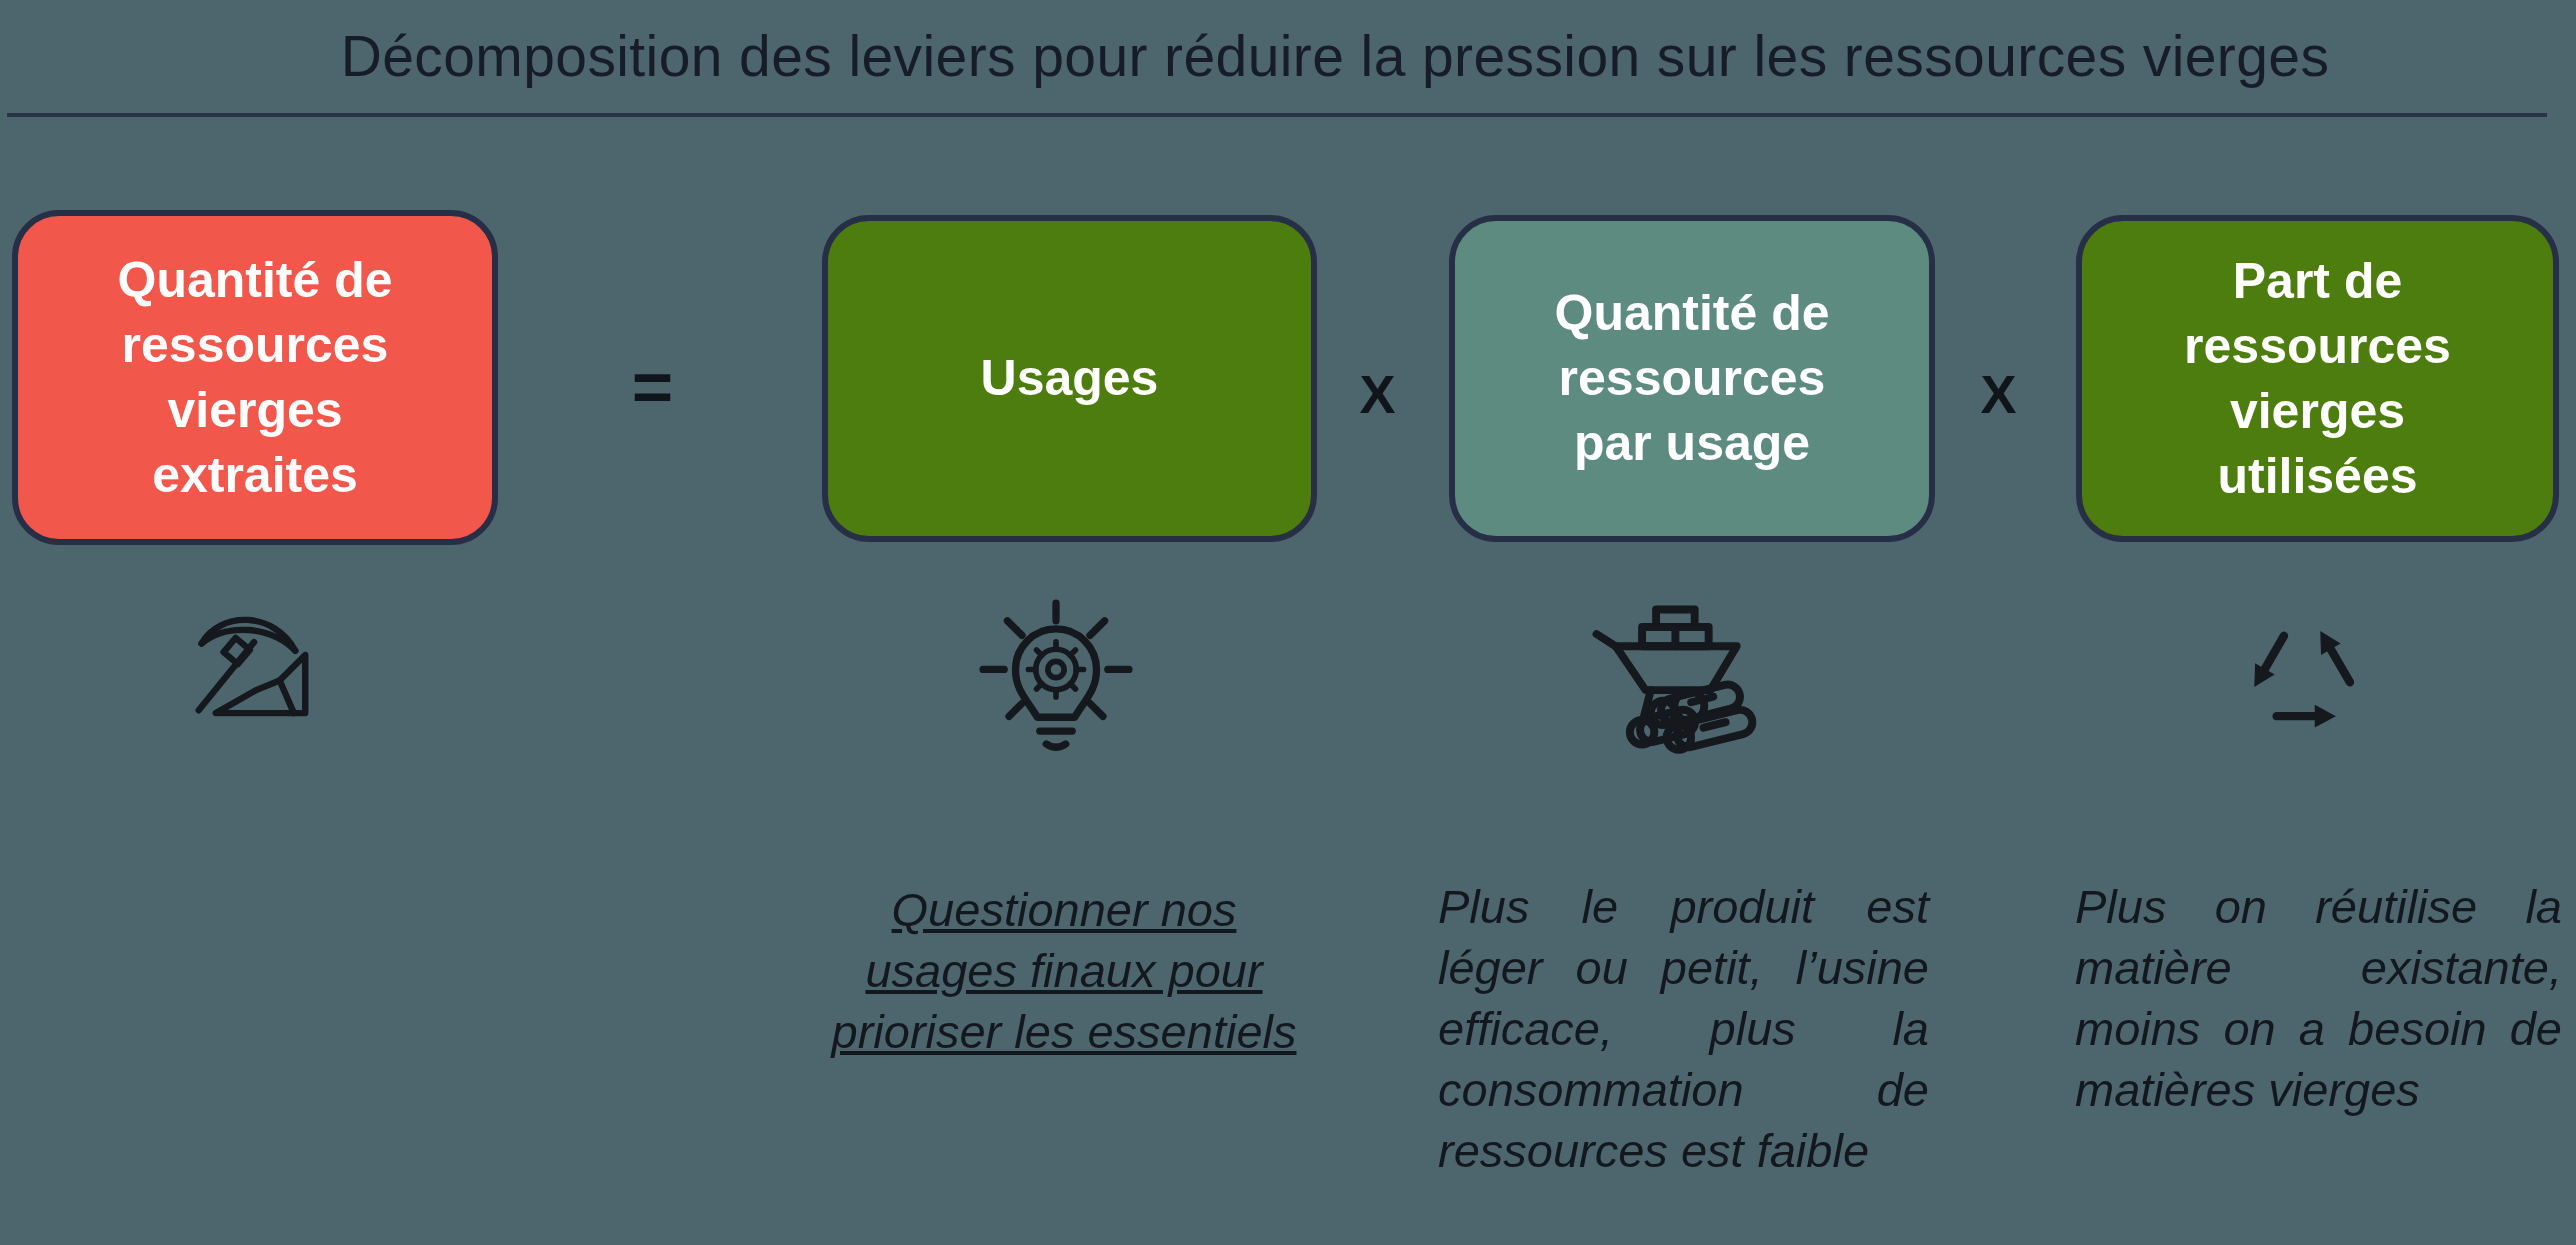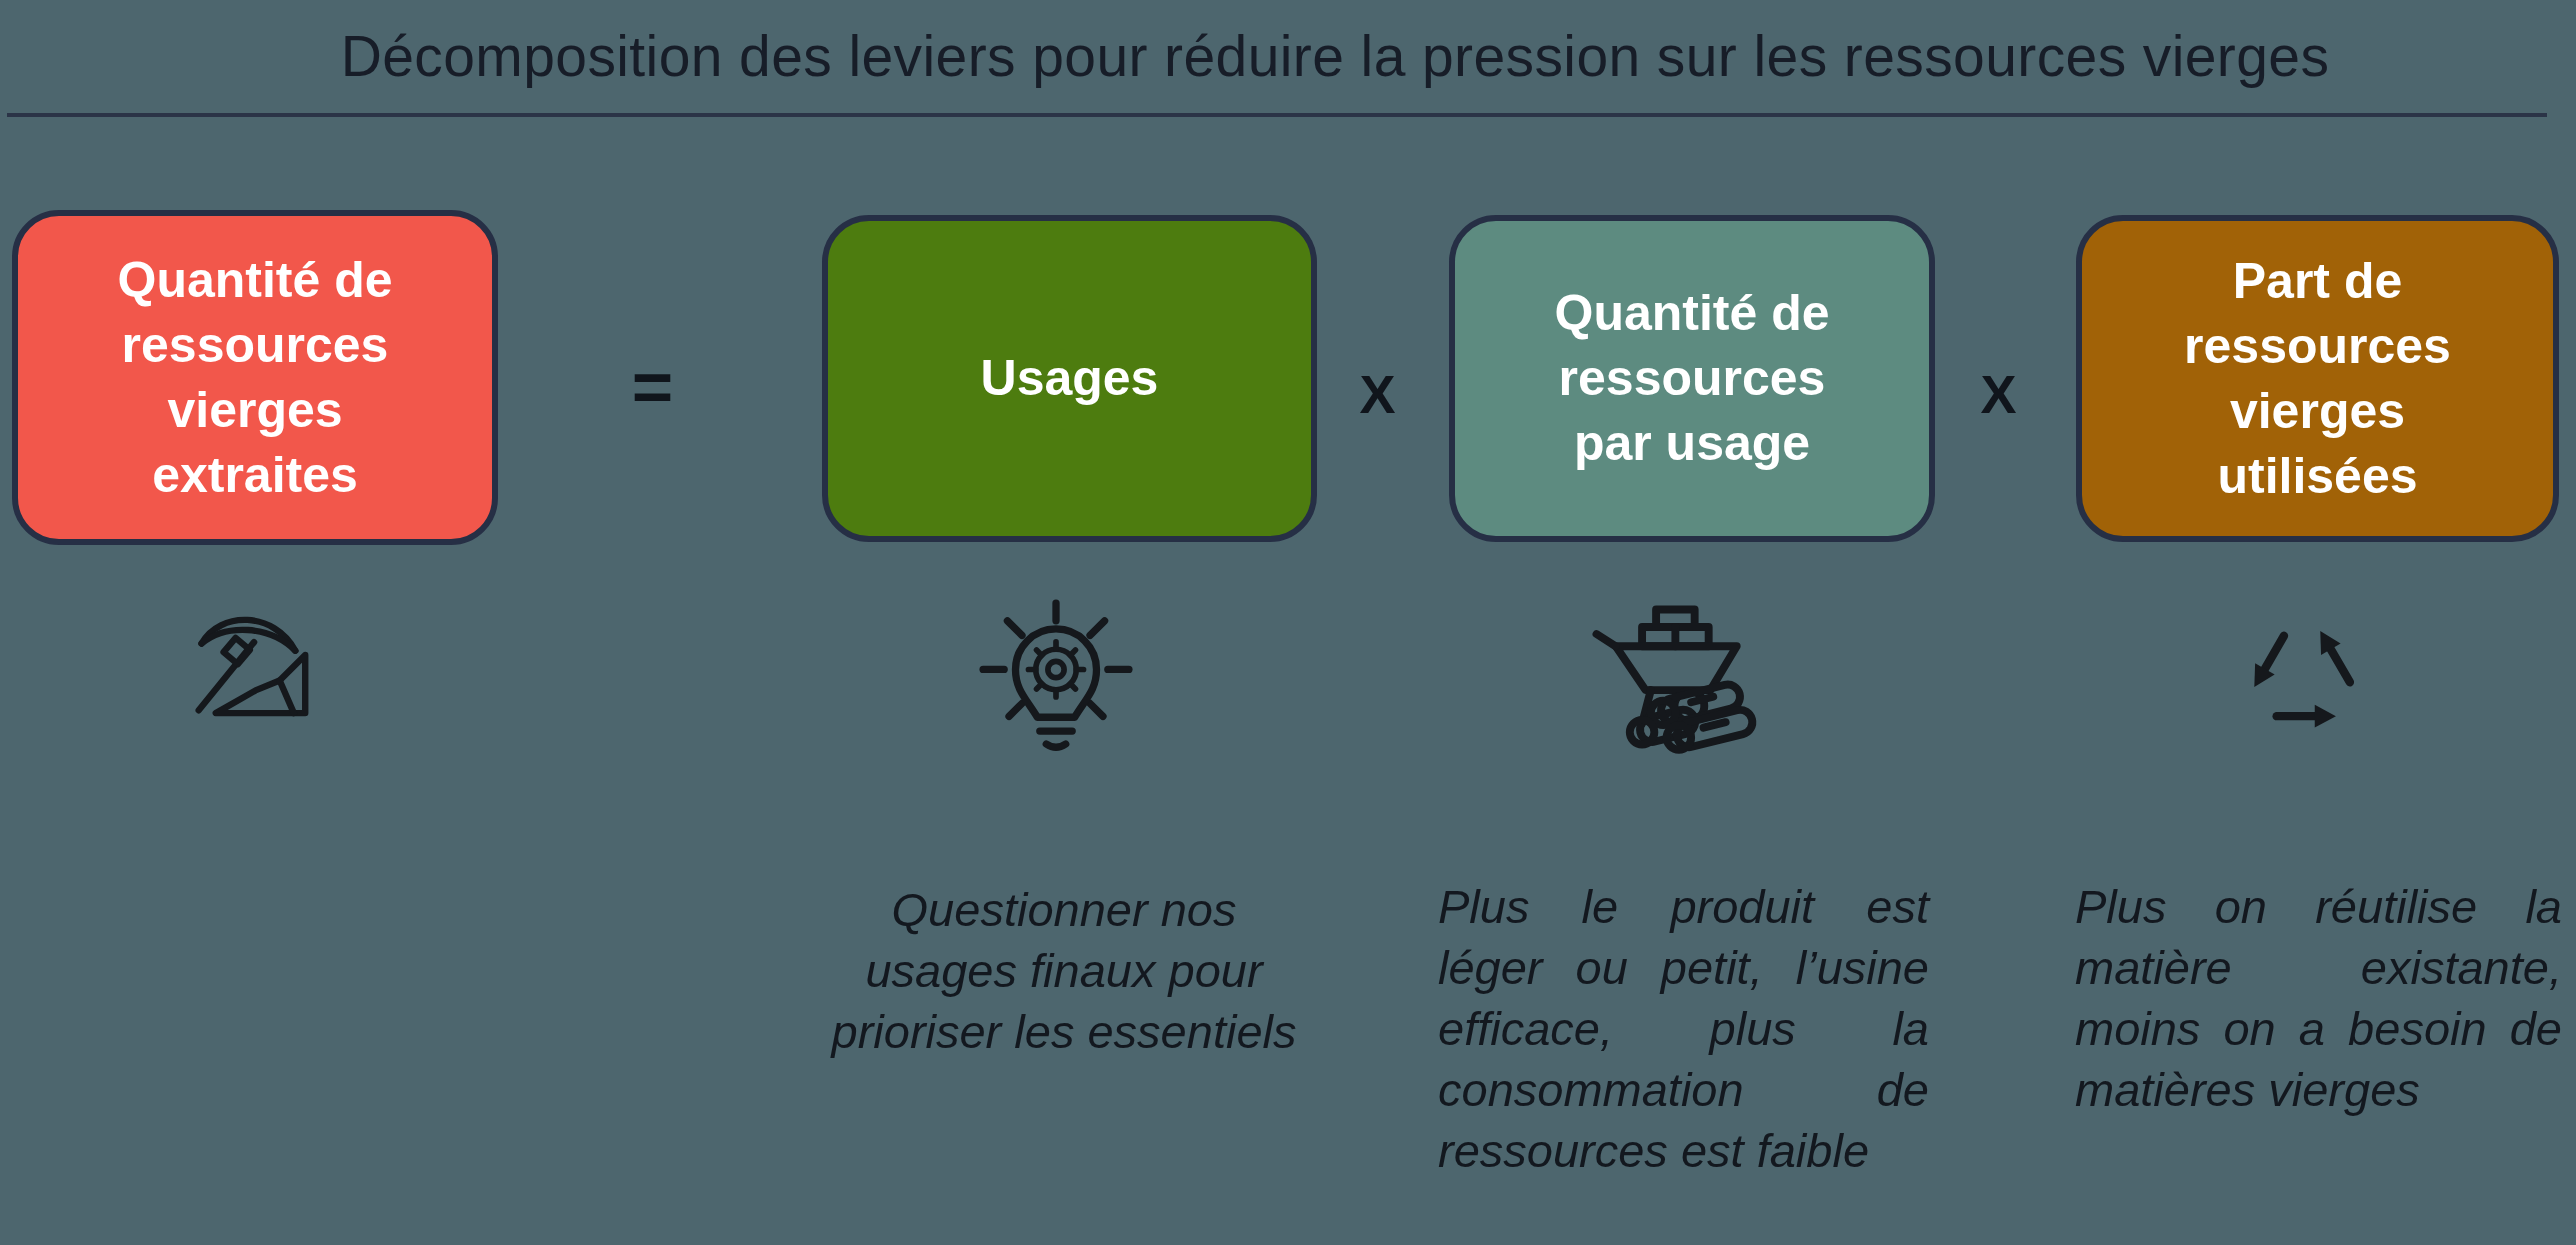--- a/index.html
+++ b/index.html
@@ -15,21 +15,21 @@
     position:absolute;top:113px;left:7px;width:2540px;height:4.3px;background:#2b3447;
   }
   .box{
     position:absolute;border:6px solid #262f45;border-radius:47px;
     display:flex;align-items:center;justify-content:center;text-align:center;
     color:#ffffff;font-weight:bold;font-size:50px;line-height:1.3;white-space:pre-line;
   }
   .result{left:12px;top:210px;width:474px;height:323px;background:#f2574b;}
   .factor1{left:822px;top:215px;width:483px;height:315px;background:#4d7c0f;}
   .factor2{left:1449px;top:215px;width:474px;height:315px;background:#5d8b80;}
-  .factor3{left:2076px;top:215px;width:471px;height:315px;background:#a16207;}
+  .factor3{left:2076px;top:215px;width:471px;height:315px;background:#4d7c0f;}
   .op{
     position:absolute;display:flex;align-items:center;justify-content:center;color:#10151c;
   }
   .eq{left:609px;top:347px;width:87px;height:78px;font-size:71px;font-weight:700;}
   .times{width:87px;height:83px;top:352px;font-size:54px;font-weight:600;}
   .x1{left:1334px;}
   .x2{left:1955px;}
   .icon{position:absolute;}
   .icon svg{width:100%;height:100%;}
   .icon svg *{
@@ -38,21 +38,21 @@
   .icon svg .thin{stroke-width:7;}
   .icon svg .thick{stroke-width:12;}
   .icon svg .fill{fill:#15181c;stroke:none;}
   .ic-pick{left:174px;top:591px;width:146px;height:142px;}
   .ic-bulb{left:975px;top:593px;width:162px;height:174px;}
   .ic-barrow{left:1586px;top:599px;width:184px;height:184px;}
   .ic-recycle{left:2233px;top:615px;width:141px;height:136px;}
   .desc{
     position:absolute;font-style:italic;font-size:47px;line-height:1.3;color:#13181f;
   }
-  .desc-center{left:812px;top:879px;width:504px;text-align:center;}
+  .desc-center{left:812px;top:879px;width:504px;text-align:center;text-decoration:underline;}
   .desc-j2{left:1438px;top:876px;width:491px;text-align:justify;}
   .desc-j3{left:2075px;top:876px;width:487px;text-align:justify;}
 </style>
 </head>
 <body>
 
 <div class="canvas">
 
   <div class="title">Décomposition des leviers pour réduire la pression sur les ressources vierges</div>
   <div class="rule"></div>

